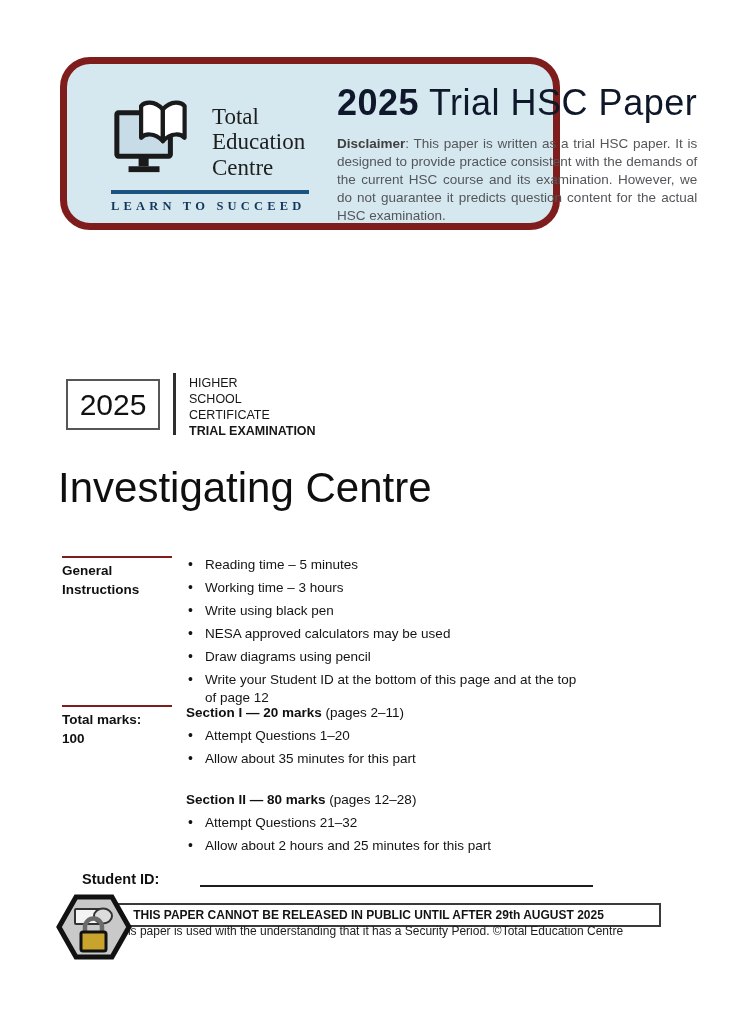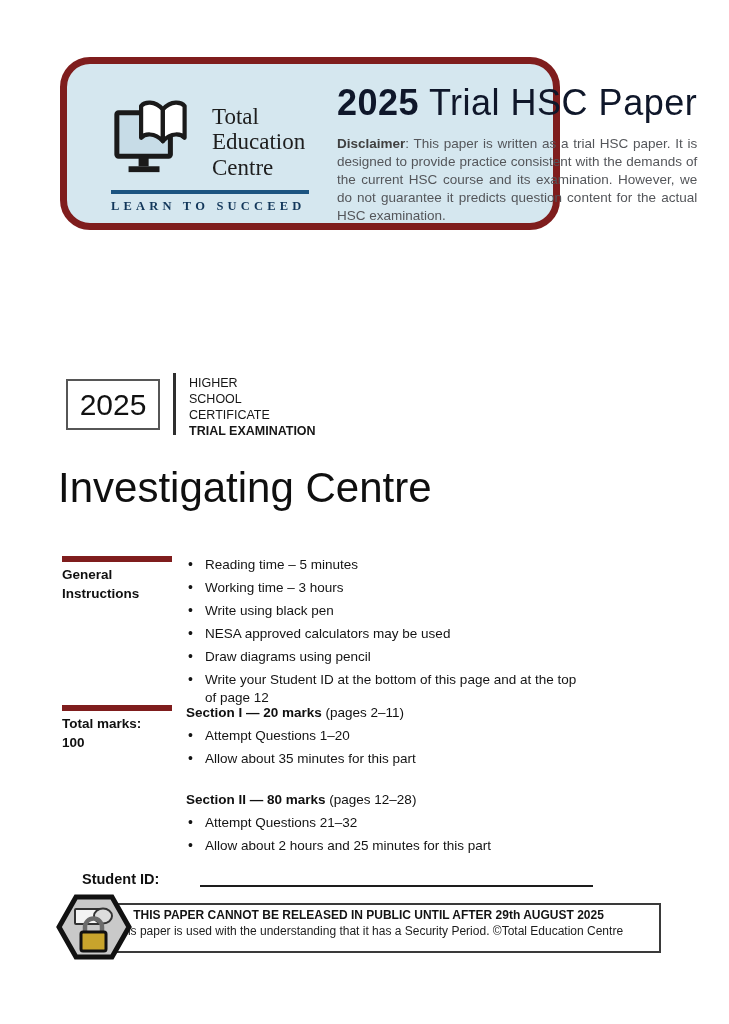--- a/index.html
+++ b/index.html
@@ -50,21 +50,21 @@
 
   
   .subject-title {
     position:absolute; left:58px; top:464px; font-size:42px; font-weight:400;
     color:#0f0f0f; letter-spacing:0px; white-space:nowrap;
   }
 
   
   .section-row { position:absolute; display:flex; align-items:flex-start; }
   .label-col {
-    width:110px; border-top:6px solid #7f1d1d; padding-top:4px;
+    width:110px; border-top:2px solid #7f1d1d; padding-top:4px;
     font-weight:bold; font-size:13.5px; line-height:1.38; color:#101010;
     flex-shrink:0;
   }
   .content-col { margin-left:14px; width:400px; }
   ul.bullets { list-style:none; margin:0; padding:0; font-size:13.5px; line-height:1.37; color:#141414; }
   ul.bullets li { position:relative; padding-left:19px; margin-bottom:4.5px; }
   ul.bullets li::before { content:"•"; position:absolute; left:2px; top:-1px; font-size:14px; color:#141414; }
   .gi-block { left:62px; top:556px; }
   .tm-block { left:62px; top:705px; }
   .tm-heading { font-size:13.5px; margin-bottom:7px; color:#101010; }
@@ -72,21 +72,21 @@
   .tm-heading .h-rest { font-weight:400; }
   .tm-heading.second { margin-top:24px; }
 
   
   .student-row { position:absolute; left:82px; top:868px; display:flex; align-items:flex-end;gap:24px; }
   .student-label { font-weight:bold; font-size:14.5px; color:#101010; }
   .student-line { width:393px; border-bottom:2px solid #1d1d1d; height:19px; margin-left:17px; }
 
   
   .security-box {
-    position:absolute; left:76px; top:903px; width:585px; height:50px;
+    position:absolute; left:76px; top:903px; width:585px; height:24px;
     border:2px solid #3a3a3a; text-align:center; padding-top:3px;
   }
   .sec-line1 { font-weight:bold; font-size:12px; line-height:1.3; color:#141414; }
   .sec-line2 { font-size:12px; line-height:1.3; color:#1c1c1c; }
   .hex-icon { position:absolute; left:56px; top:894px; }
 </style>
 </head>
 <body>
 
 <div class="page">

